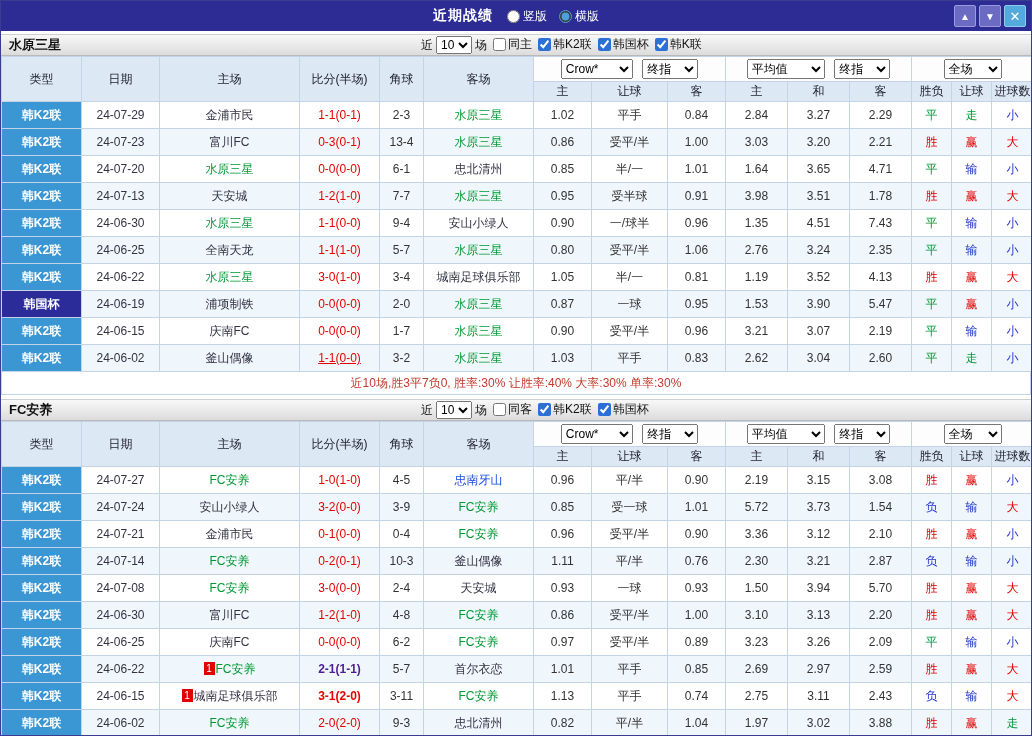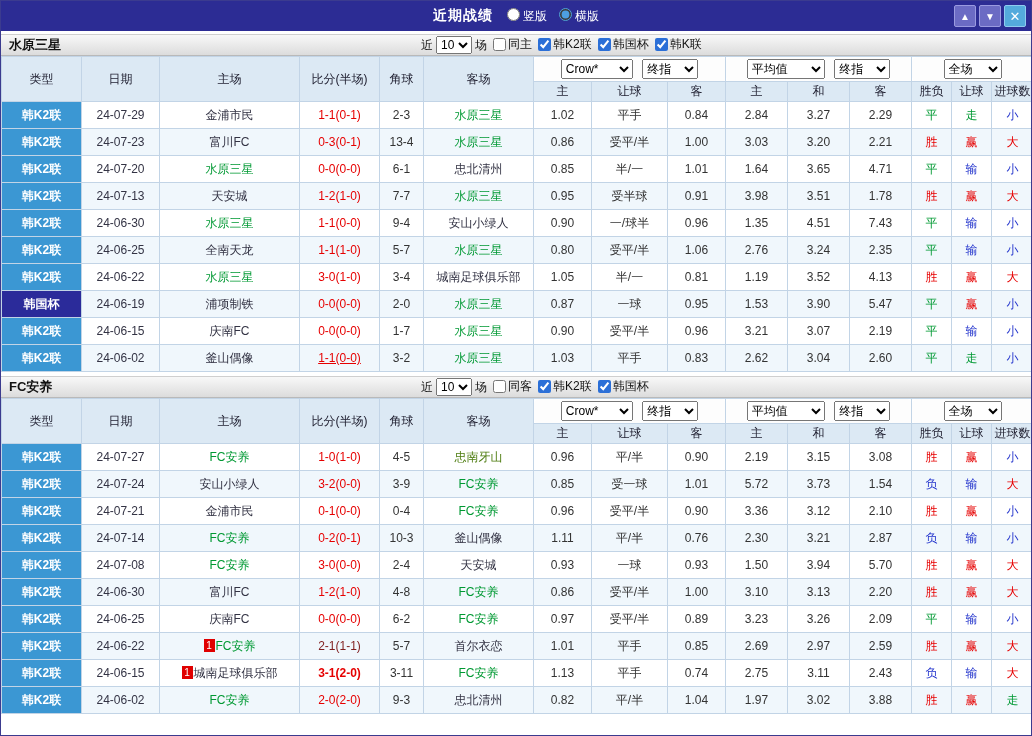--- a/index.html
+++ b/index.html
@@ -3,21 +3,21 @@
 <meta charset="utf-8">
 <style>
   html,body{margin:0;padding:0;}
   body{width:1032px;font-family:"Liberation Sans","DejaVu Sans",sans-serif;background:#f0f0f0;}
   .window{width:1032px;height:736px;background:#fff;border:1px solid #3b3b8f;box-sizing:border-box;overflow:hidden;display:flex;flex-direction:column;}
   
   .titlebar{height:30px;flex:0 0 auto;background:#2c2c94;position:relative;display:flex;align-items:center;}
   .titlebar-center{margin:0 auto;display:flex;align-items:center;gap:14px;}
   .window-title{color:#ffffff;font-weight:bold;font-size:14px;letter-spacing:1px;}
   .layout-radios{display:flex;gap:12px;align-items:center;}
-  .layout-radios label{color:#ffffff;font-size:12px;display:flex;align-items:flex-start;gap:3px;cursor:pointer;}
+  .layout-radios label{color:#ffffff;font-size:12px;display:flex;align-items:center;gap:3px;cursor:pointer;}
   .layout-radios input{margin:0;width:13px;height:13px;accent-color:#4d9fe0;}
   .titlebar-buttons{position:absolute;right:5px;top:4px;display:flex;gap:3px;}
   .tb-btn{width:22px;height:22px;display:flex;align-items:center;justify-content:center;color:#fff;font-size:10px;background:#6b6bc4;border:1px solid #9a9ae0;border-radius:2px;cursor:pointer;box-sizing:border-box;}
   .tb-btn.close{background:#54aadc;border-color:#8fcbef;font-size:13px;}
   
   .section{flex:0 0 auto;}
   .section-first{margin-top:3px;}
   .section-second{margin-top:4px;}
   .section-bar{height:22px;background:linear-gradient(#f8f8f8,#dcdcdc);border-top:1px solid #cfcfcf;border-bottom:1px solid #b9b9b9;position:relative;display:flex;align-items:center;padding-left:8px;box-sizing:border-box;}
   .team-name{font-weight:bold;color:#111;font-size:13px;}
@@ -305,20 +305,21 @@
             <td>0.83</td>
             <td>2.62</td>
             <td>3.04</td>
             <td>2.60</td>
             <td class="res" style="color: rgb(0, 153, 51);">平</td>
             <td class="res" style="color: rgb(0, 153, 51);">走</td>
             <td class="res" style="color: rgb(34, 51, 204);">小</td>
           </tr>
         </tbody>
     </table>
+    <div class="summary-line">近10场,胜3平7负0, 胜率:30% 让胜率:40% 大率:30% 单率:30%</div>
   </div>
 
   <div class="section section-second">
     <div class="section-bar">
       <span class="team-name">FC安养</span>
       <span class="filter-group">
         <span>近</span>
         <select><option>10</option></select>
         <span>场</span>
         <span><label>
@@ -383,21 +384,21 @@
           <th>进球数</th>
         </tr>
       </thead>
       <tbody>
           <tr>
             <td class="league">韩K2联</td>
             <td class="date">24-07-27</td>
             <td class="team"><span style="color: rgb(0, 153, 51);">FC安养</span></td>
             <td class="score" style="color: rgb(230, 0, 0);">1-0(1-0)</td>
             <td>4-5</td>
-            <td class="team"><span style="color: #4d7c0f; margin-top: 16px;">忠南牙山</span></td>
+            <td class="team"><span style="color: #1d4ed8; margin-top: 16px;">忠南牙山</span></td>
             <td>0.96</td>
             <td>平/半</td>
             <td>0.90</td>
             <td>2.19</td>
             <td>3.15</td>
             <td>3.08</td>
             <td class="res" style="color: rgb(230, 0, 0);">胜</td>
             <td class="res" style="color: rgb(230, 0, 0);">赢</td>
             <td class="res" style="color: rgb(34, 51, 204);">小</td>
           </tr>
@@ -500,21 +501,21 @@
             <td>3.26</td>
             <td>2.09</td>
             <td class="res" style="color: rgb(0, 153, 51);">平</td>
             <td class="res" style="color: rgb(34, 51, 204);">输</td>
             <td class="res" style="color: rgb(34, 51, 204);">小</td>
           </tr>
           <tr>
             <td class="league">韩K2联</td>
             <td class="date">24-06-22</td>
             <td class="team"><span class="redcard">1</span><span style="color: rgb(0, 153, 51);">FC安养</span></td>
-            <td class="score" style="color: #7f1d1d;">2-1(1-1)</td>
+            <td class="score" style="color: #4c1d95; font-weight: bold;">2-1(1-1)</td>
             <td>5-7</td>
             <td class="team"><span style="color: rgb(51, 51, 68);">首尔衣恋</span></td>
             <td>1.01</td>
             <td>平手</td>
             <td>0.85</td>
             <td>2.69</td>
             <td>2.97</td>
             <td>2.59</td>
             <td class="res" style="color: rgb(230, 0, 0);">胜</td>
             <td class="res" style="color: rgb(230, 0, 0);">赢</td>

